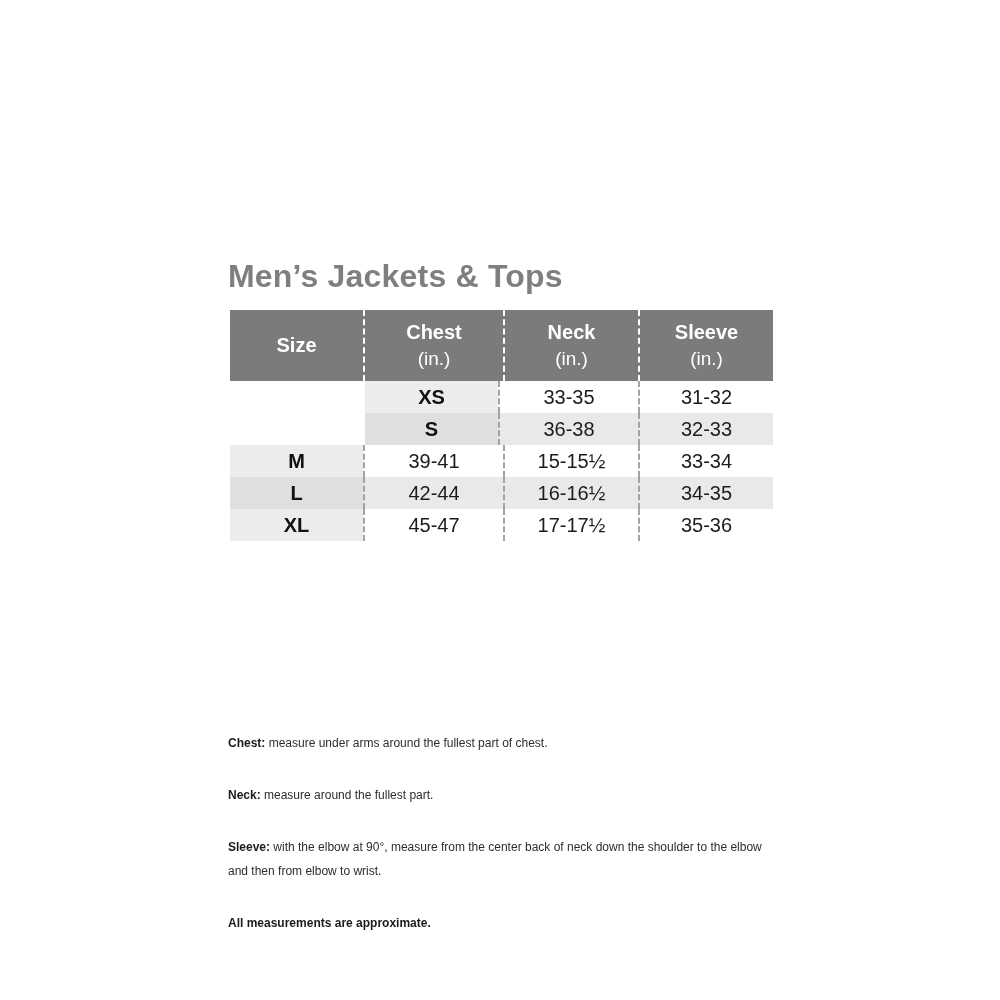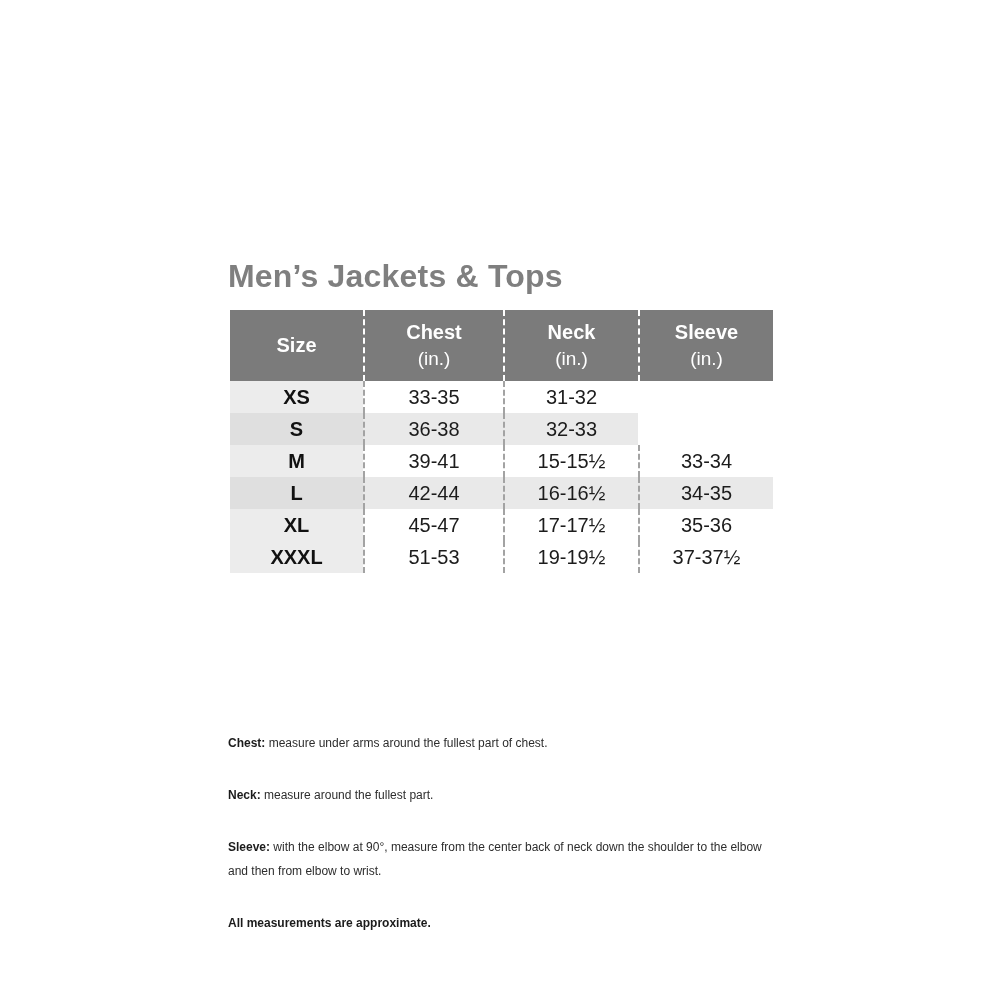--- a/index.html
+++ b/index.html
@@ -26,21 +26,21 @@
   .page-title{
     position:absolute;left:228px;top:261px;
     margin:0;font-size:32px;font-weight:bold;line-height:30px;
     color:var(--title-text);letter-spacing:0.2px;
   }
 
   .size-table{
     position:absolute;left:230px;top:310px;width:543px;
   }
   .tr{display:flex;width:543px;}
-  .tr.body{height:32px;}
+  .tr.body{height:32px;justify-content:flex-end;}
   .tr.head{height:71px;}
   .cell{
     box-sizing:border-box;
     display:flex;align-items:center;justify-content:center;
     font-size:20px;color:var(--cell-text);
   }
   .c1{width:133px;}
   .c2{width:140px;}
   .c3{width:135px;}
   .c4{width:135px;}
@@ -123,26 +123,20 @@
     </div>
 
     <div class="tr body row-a">
       <div class="cell c1 size-cell">XL</div>
       <div class="cell c2 data-cell">45-47</div>
       <div class="cell c3 data-cell">17-17½</div>
       <div class="cell c4 data-cell">35-36</div>
     </div>
 
 
-    <div class="tr body row-a">
-      <div class="cell c1 size-cell">XXXL</div>
-      <div class="cell c2 data-cell">51-53</div>
-      <div class="cell c3 data-cell">19-19½</div>
-      <div class="cell c4 data-cell">37-37½</div>
-    </div>
 
   </div>
 
   <div class="notes">
     <p><b>Chest:</b><span> measure under arms around the fullest part of chest.</span></p>
     <p><b>Neck:</b><span> measure around the fullest part.</span></p>
     <p><b>Sleeve:</b><span> with the elbow at 90°, measure from the center back of neck down the shoulder to the elbow and then from elbow to wrist.</span></p>
     <p class="note-approx">All measurements are approximate.</p>
   </div>
 

